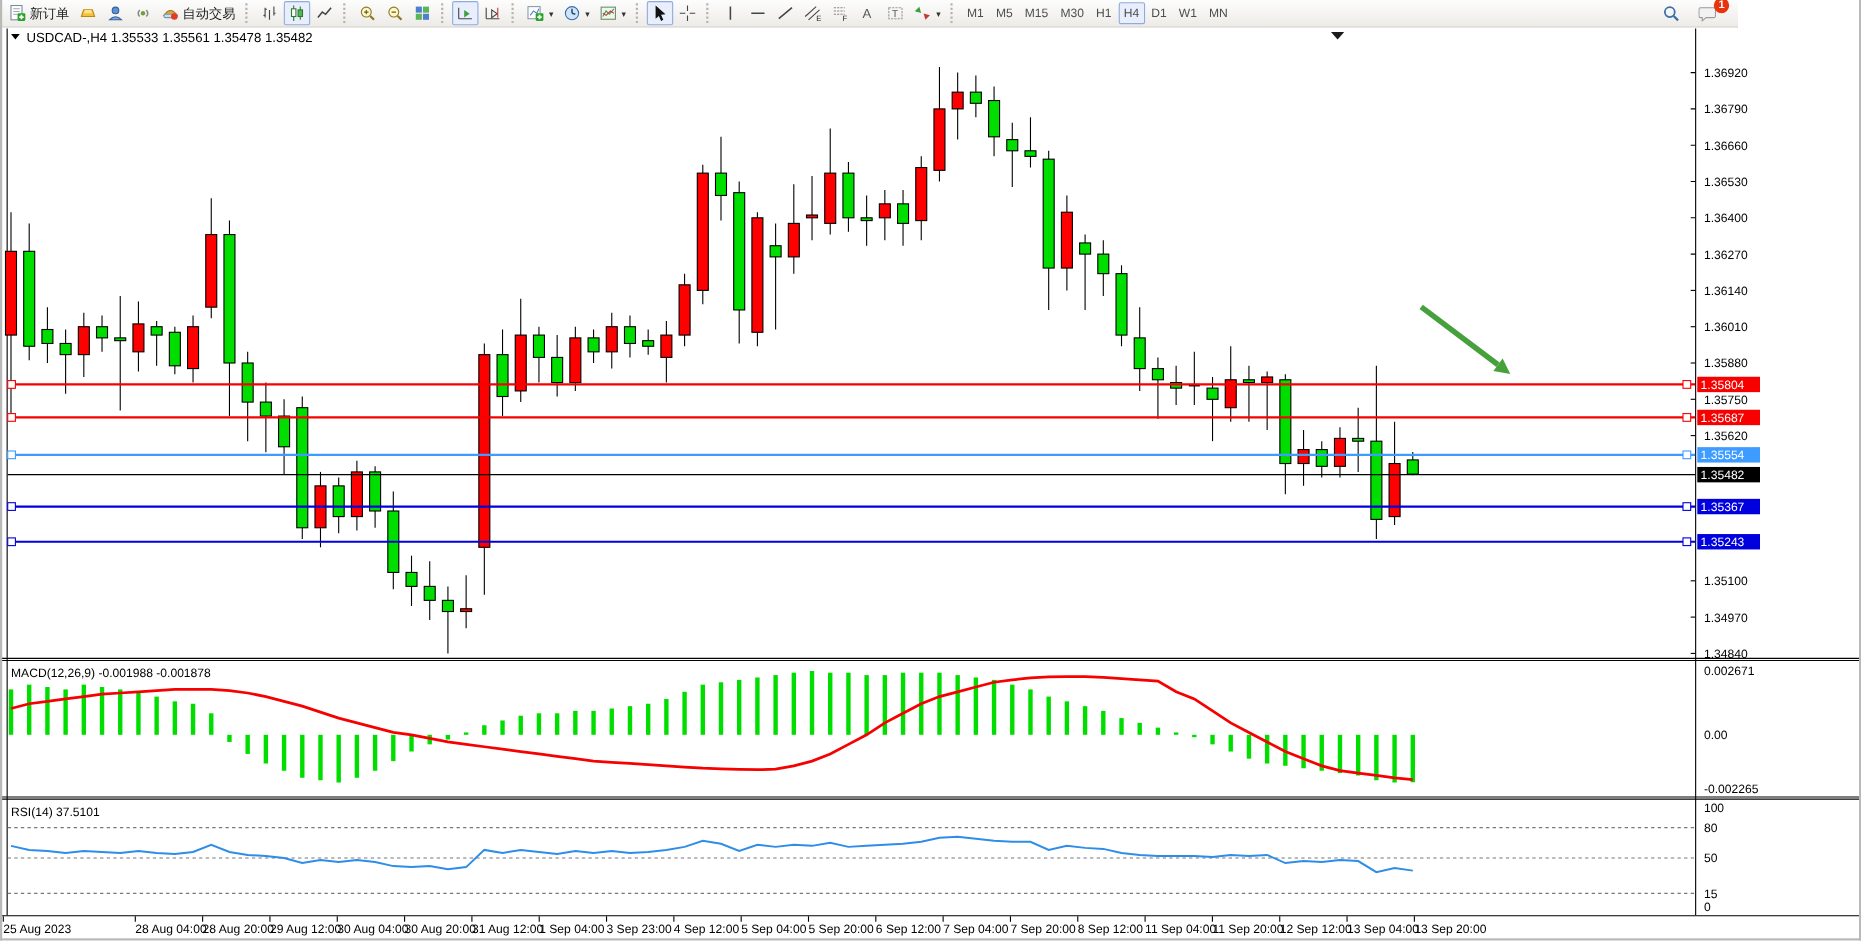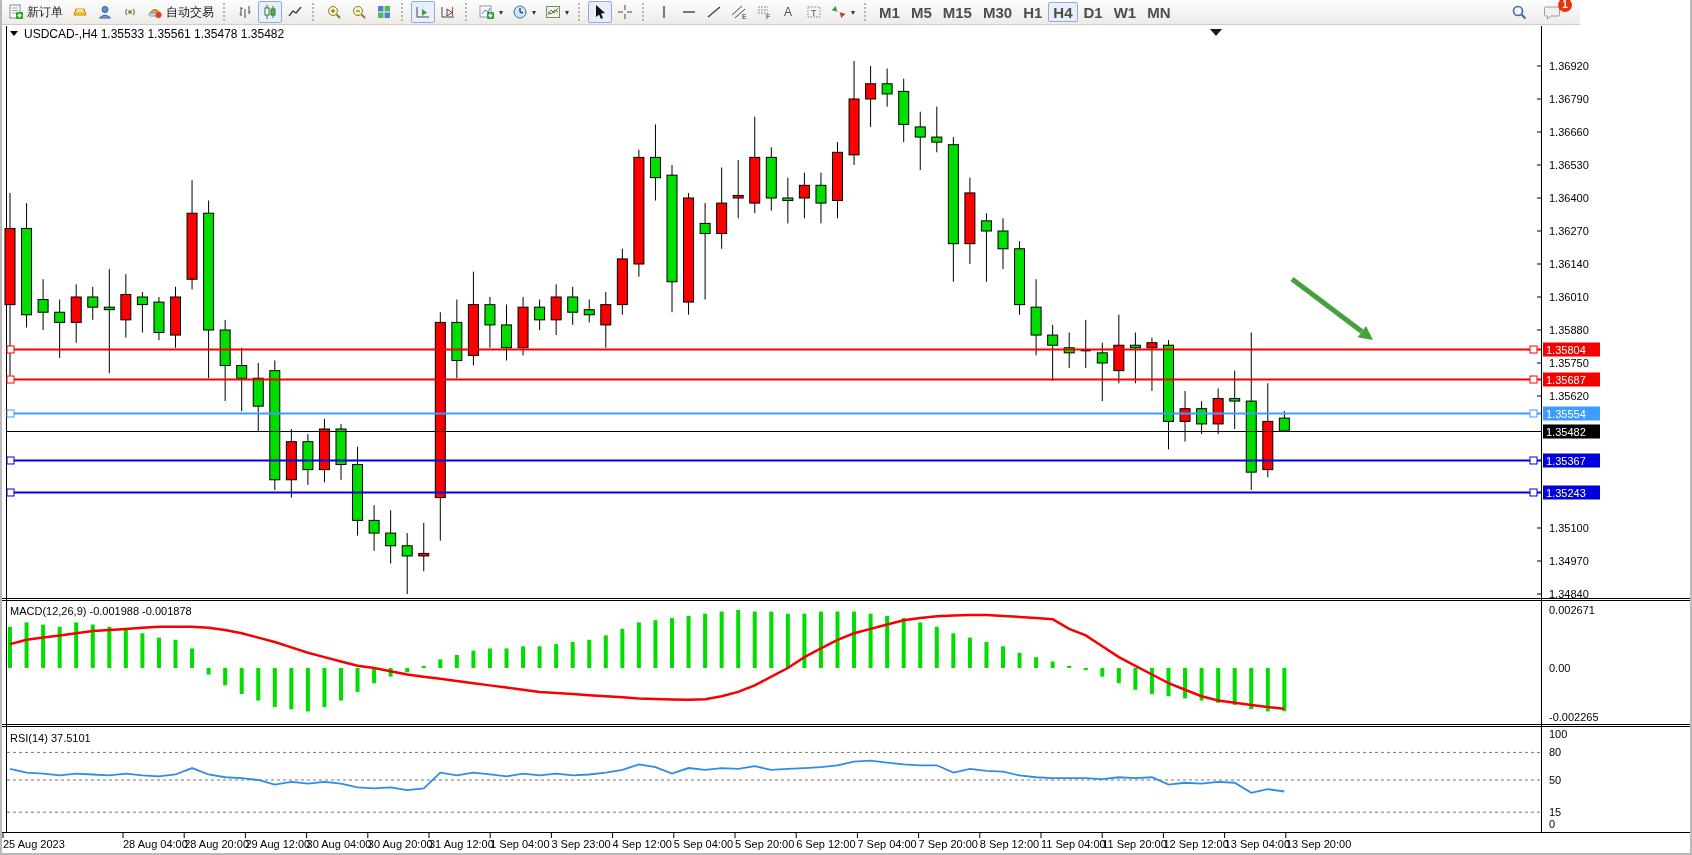--- a/index.html
+++ b/index.html
@@ -9,21 +9,21 @@
   
   .toolbar { position:absolute; top:0; left:0; width:1580px; height:25px;
     background:linear-gradient(#fdfdfd,#edebe7); border-bottom:1px solid #cfcdc8;
     display:flex; align-items:center; padding:0 4px; gap:1px; z-index:10;}
   .tbtn { height:22px; min-width:23px; display:flex; align-items:center; justify-content:center;
     gap:3px; padding:0 3px; border:1px solid transparent; border-radius:2px; font-size:12px; color:#1a1a1a; cursor:default;}
   .tbtn.active { background:#e8eefb; border-color:#8fabdd; }
   .tbtn svg { display:block; }
   .caret { font-size:8px; color:#333; margin-left:1px; }
   .sep { width:6px; height:18px; border-left:2px dotted #b8b5ae; margin:0 3px 0 4px; }
-  .tf-btn { font-size:15px; color:#4d4d4d; font-weight:bold; padding:0 4px; height:20px; }
+  .tf-btn { font-size:11px; color:#4d4d4d; font-weight:normal; padding:0 4px; height:20px; }
   .toolbar-right { margin-left:auto; display:flex; align-items:center; gap:8px; padding-right:10px; }
   .badge { position:absolute; top:-4px; right:-7px; background:#e8340c; color:#fff; font-size:10px;
     font-weight:bold; border-radius:50%; width:14px; height:14px; line-height:14px; text-align:center; }
   .chat-wrap { position:relative; }
   
   #chart-svg { position:absolute; top:25px; left:0; }
   text { font-family:"Liberation Sans",sans-serif; }
 </style>
 </head>
 <body>

